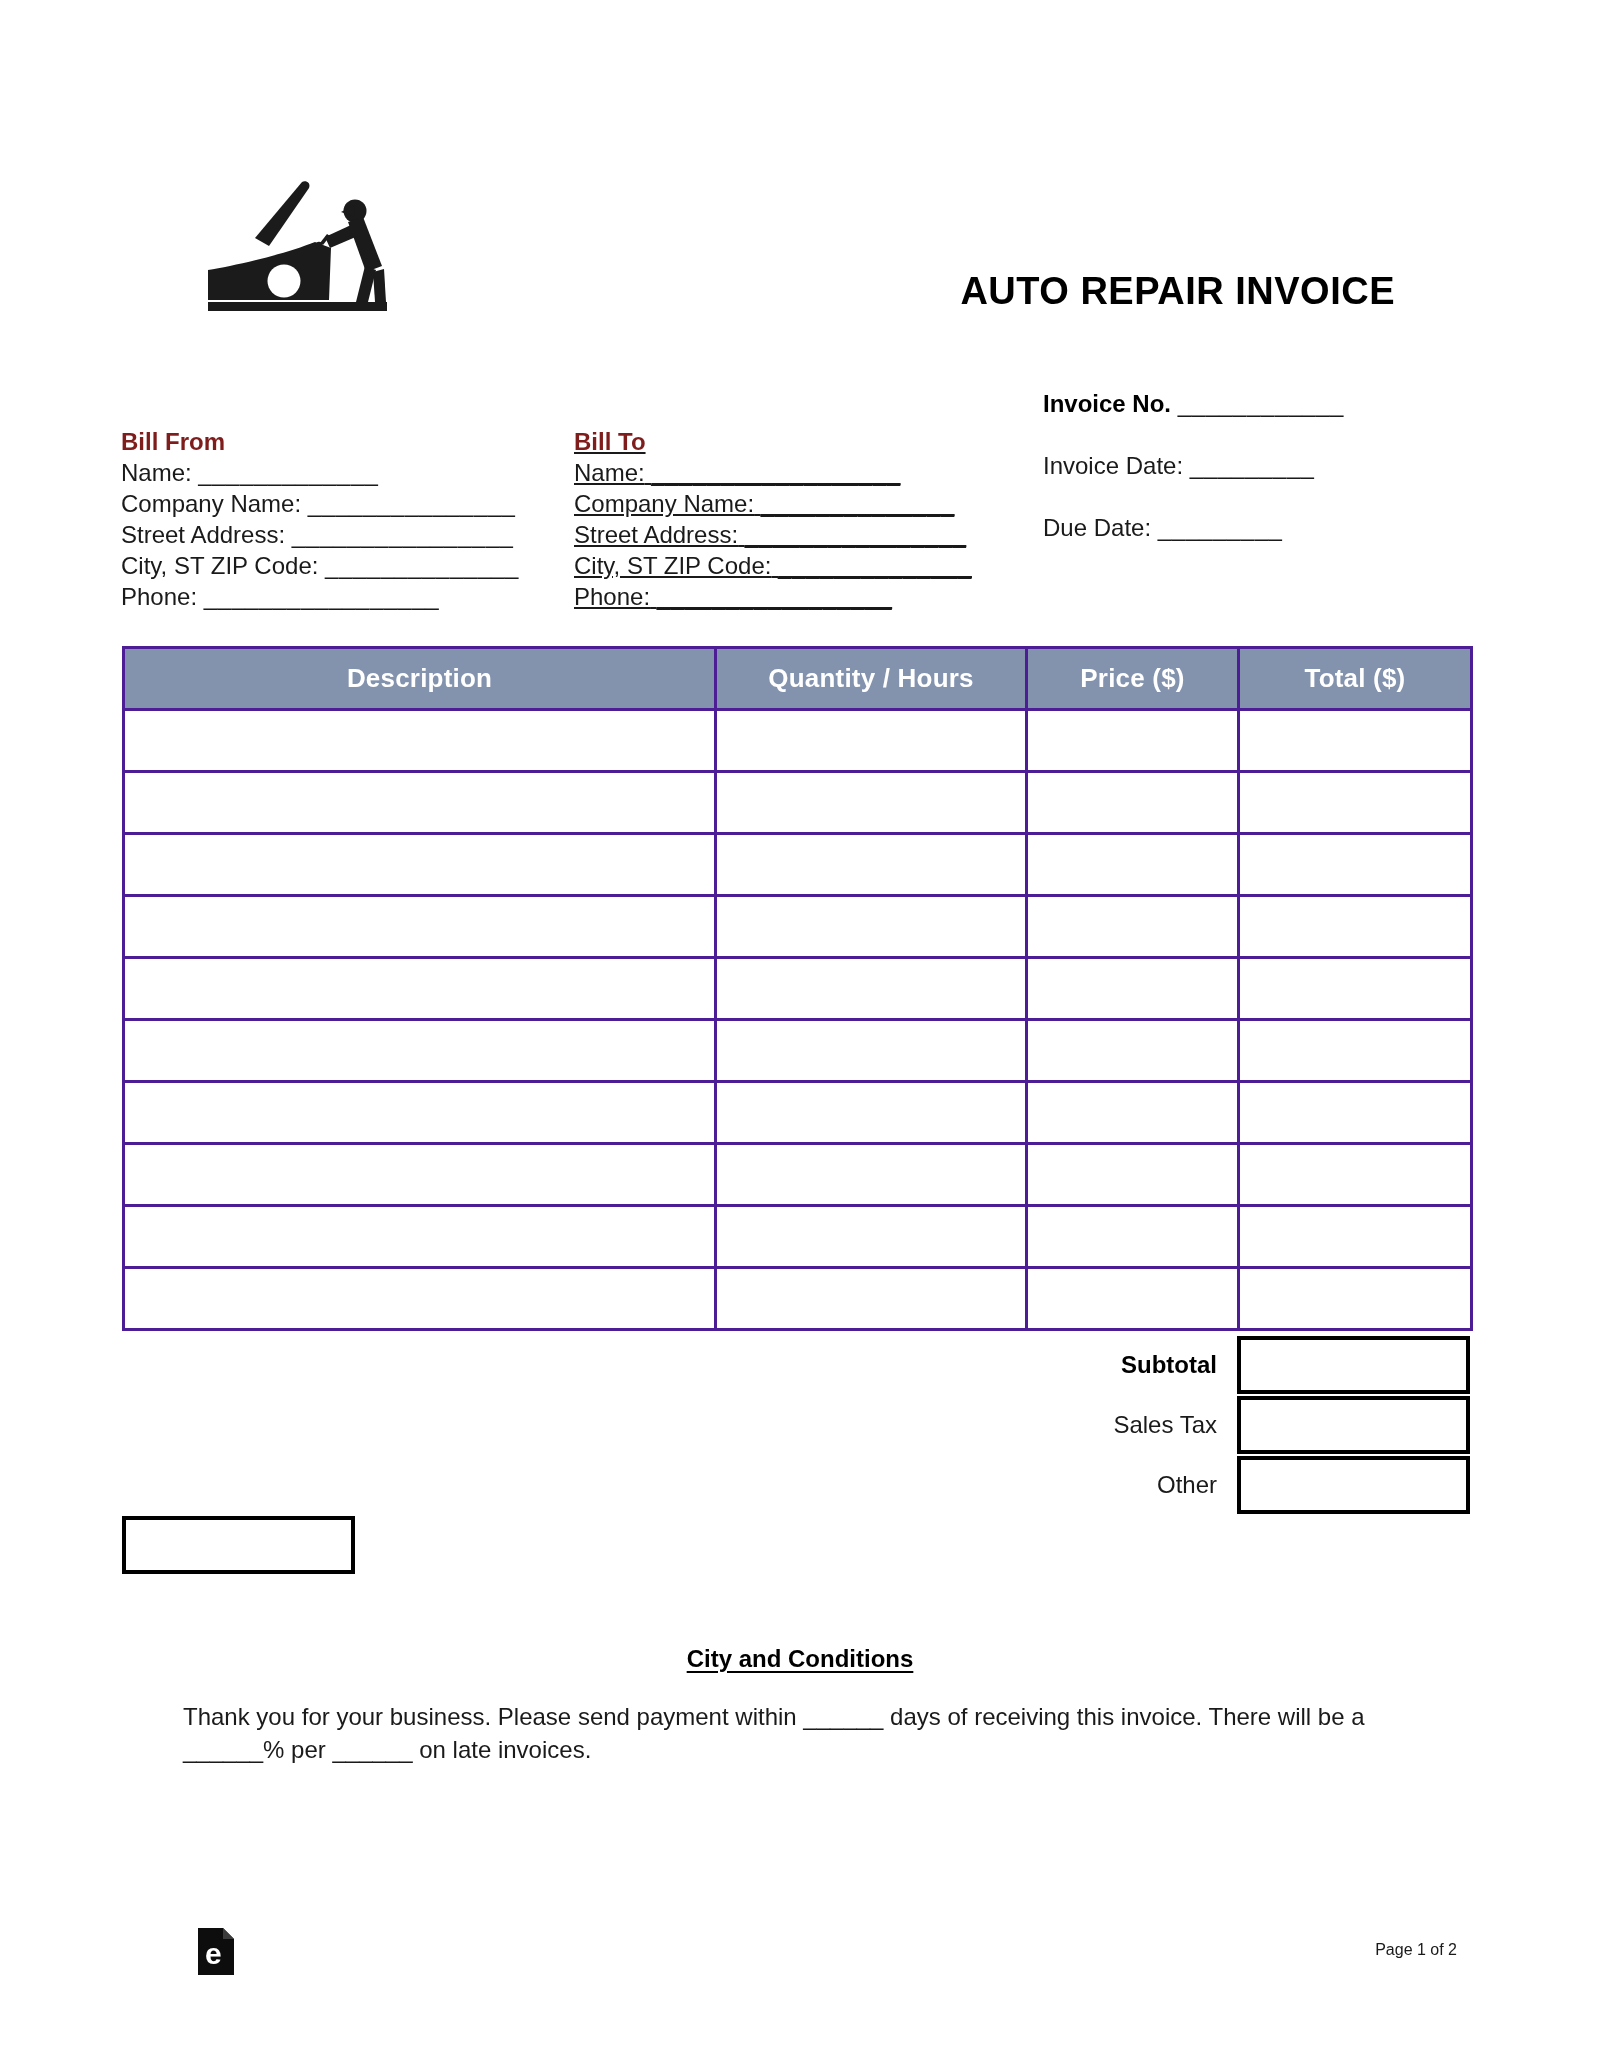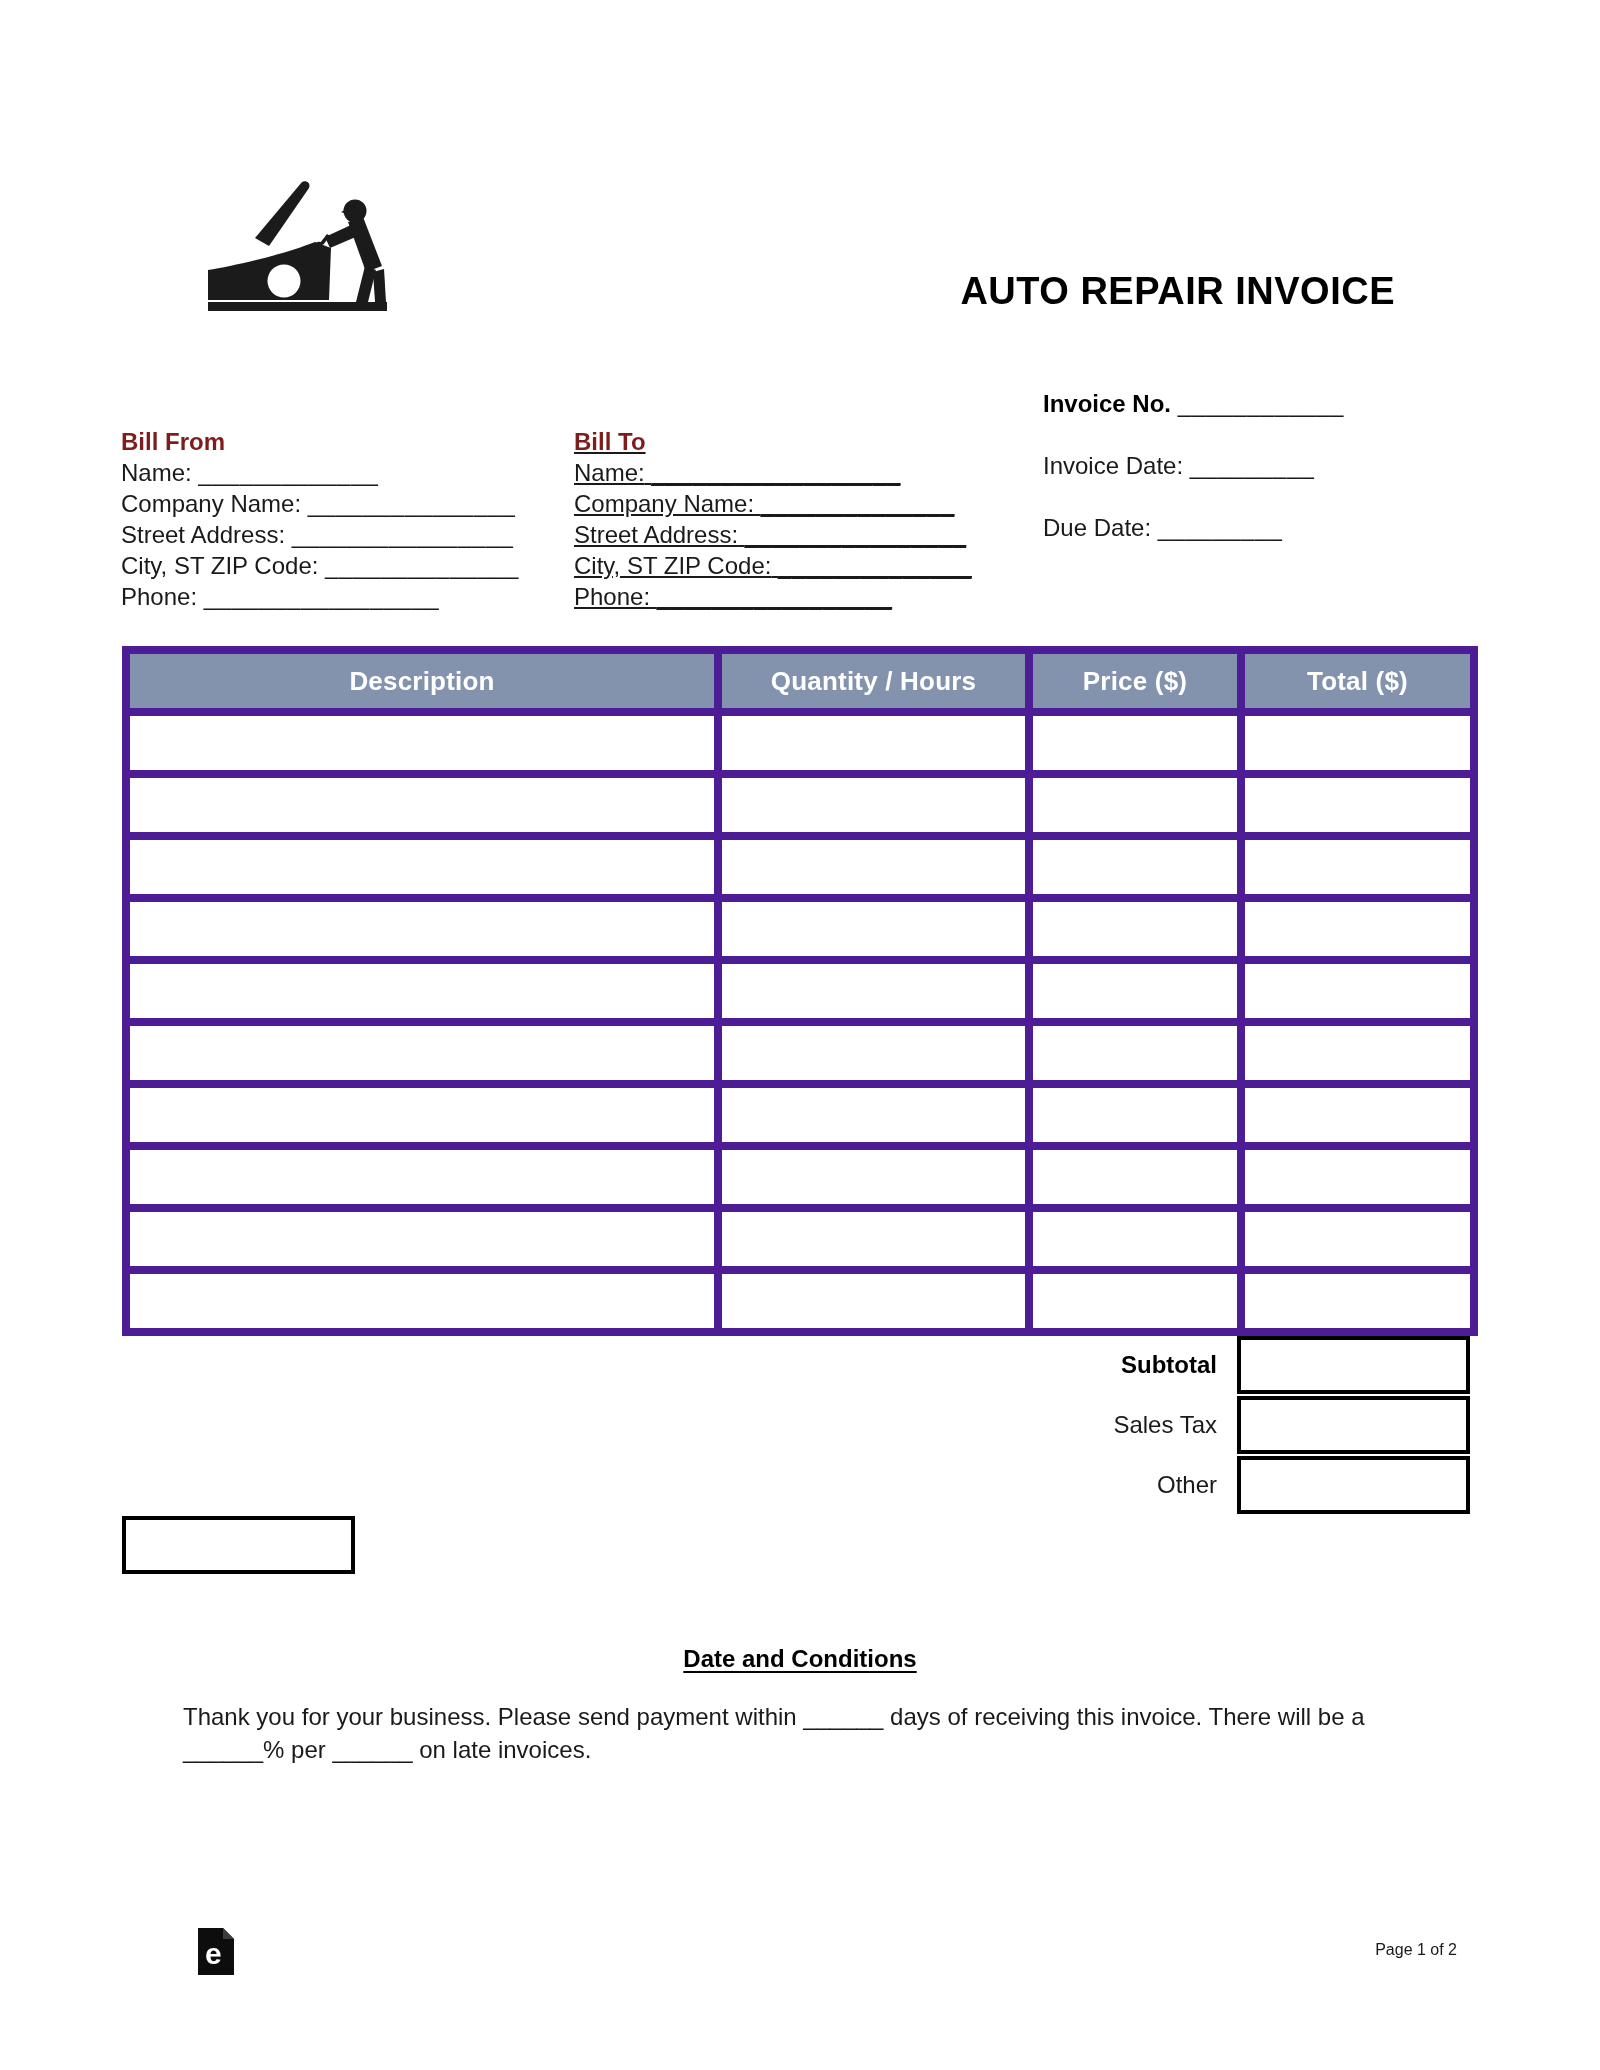--- a/index.html
+++ b/index.html
@@ -54,21 +54,21 @@
 
   
   .items {
     position: absolute;
     left: 122px;
     top: 646px;
     width: 1348px;
     border-collapse: collapse;
     table-layout: fixed;
   }
-  .items th, .items td { border: 8px solid #4c1d95; }
+  .items th, .items td { border: 3px solid #4c1d95; }
   .items thead th {
     background: #8393ad;
     color: #ffffff;
     font-size: 26px;
     font-weight: 700;
     height: 62px;
     text-align: center;
     vertical-align: middle;
     letter-spacing: 0.2px;
   }
@@ -324,21 +324,21 @@
     </div>
     <div class="totals-row">
       <div class="t-label">Other</div>
       <div class="t-box"></div>
     </div>
     <div class="totals-row">
       <div class="t-box"></div>
     </div>
   </div>
 
-  <div class="terms-heading">Date and Conditions</div>
+  <div class="terms-heading">City and Conditions</div>
   <div class="terms-body">Thank you for your business. Please send payment within ______ days of receiving this invoice. There will be a ______% per ______ on late invoices.</div>
 
   <svg class="footer-brand" viewBox="0 0 36 47" xmlns="http://www.w3.org/2000/svg" aria-hidden="true">
     <path d="M0,0 H25 L36,11 V47 H0 Z" fill="#0d0d0d"></path>
     <path d="M25,0 L25,11 H36 Z" fill="#3c3c3c"></path>
     <text x="7" y="36" font-family="'Liberation Sans', sans-serif" font-size="30" font-weight="700" fill="#ffffff">e</text>
   </svg>
   <div class="page-num">Page 1 of 2</div>
 
 </div>

